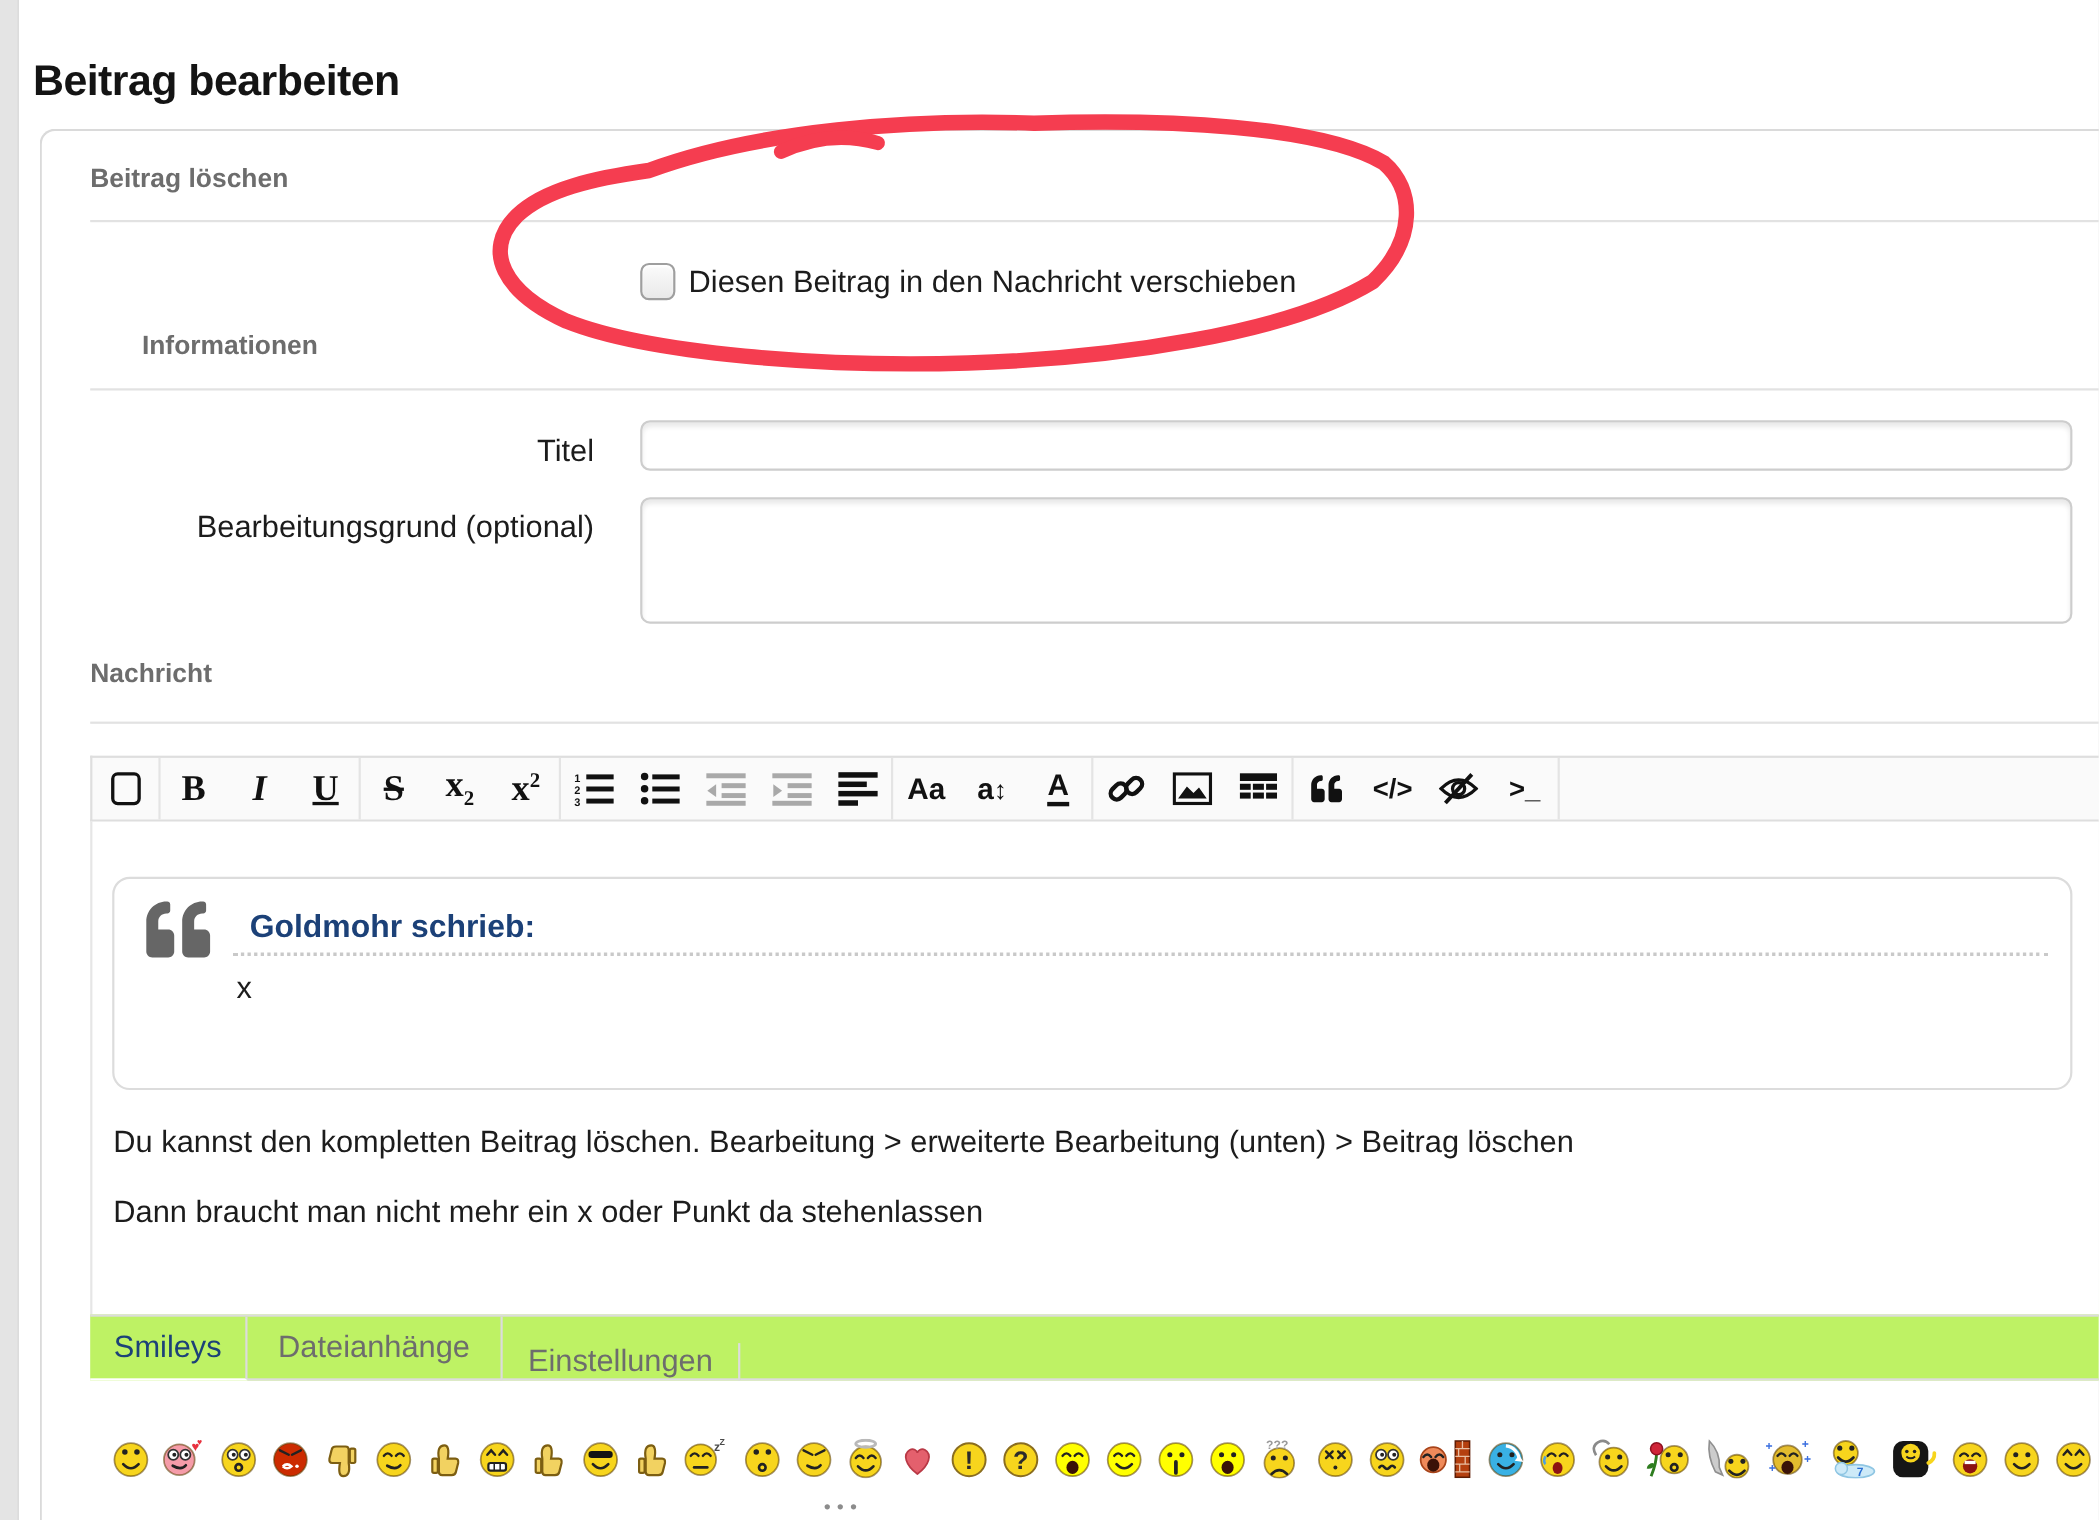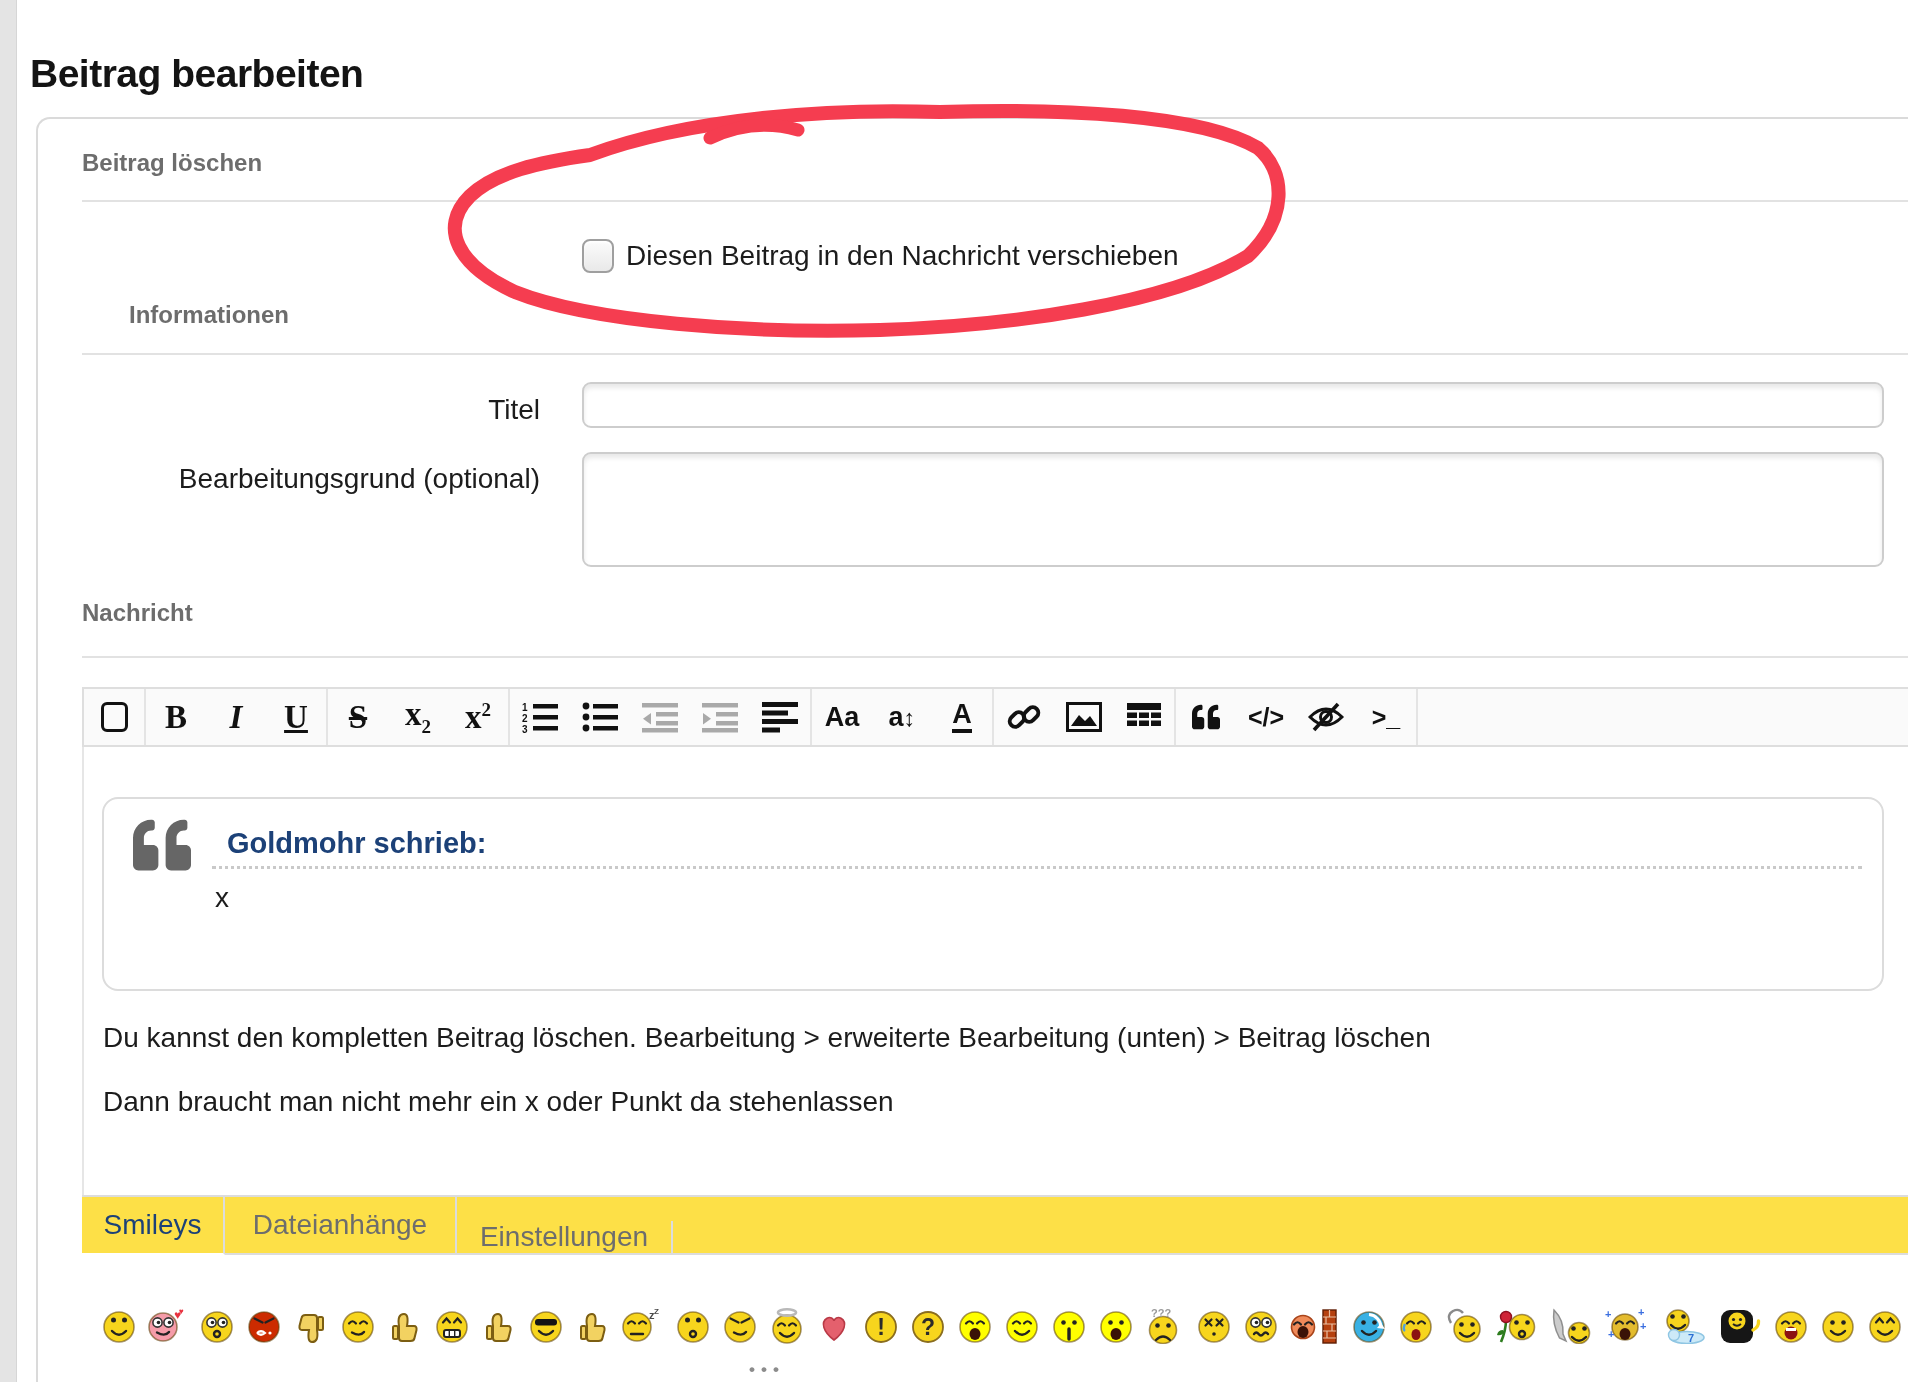--- a/index.html
+++ b/index.html
@@ -54,21 +54,21 @@
   .quotebox{position:absolute;left:102px;top:797px;width:1782px;height:194px;box-sizing:border-box;
     border:2px solid #dcdcdc;border-radius:16px;background:#fff;}
   .q-icon{position:absolute;left:131px;top:816px;width:62px;height:58px;}
   .q-cite{position:absolute;left:212px;top:827px;font-size:29px;font-weight:bold;color:#1c4178;margin-left:15px;}
   .q-dotted{position:absolute;left:212px;top:866px;width:1650px;border-top:3px dotted #c9c9c9;}
   .q-content{position:absolute;left:215px;top:882px;font-size:28px;}
   .ed-p{position:absolute;left:103px;font-size:28px;white-space:nowrap;}
   #p1{top:1022px;} #p2{top:1086px;}
 
   .tabstrip{position:absolute;left:82px;top:1195px;width:1826px;height:60px;display:flex;
-    border-top:2px solid #dcdcdc;box-sizing:border-box;background:#fde047;}
+    border-top:2px solid #dcdcdc;box-sizing:border-box;background:#bef264;}
   .tab{box-sizing:border-box;display:flex;align-items:center;justify-content:center;
     font-size:28px;color:#6d6d6d;border-right:2px solid #dcdcdc;border-bottom:2px solid #dcdcdc;cursor:pointer;}
   .tab.active{color:#1c4178;border-bottom:2px solid #fff;}
   .tab-filler{flex:1;border-bottom:2px solid #dcdcdc;}
 
   .smiley-row{position:absolute;left:101px;top:1308px;width:1800px;display:flex;align-items:flex-end;gap:11px;}
   .smiley{display:inline-block;cursor:pointer;}
   .more-dots{position:absolute;left:749px;top:1360px;font-size:17px;letter-spacing:6px;color:#8c8c8c;font-weight:bold;}
 </style>
 </head>

